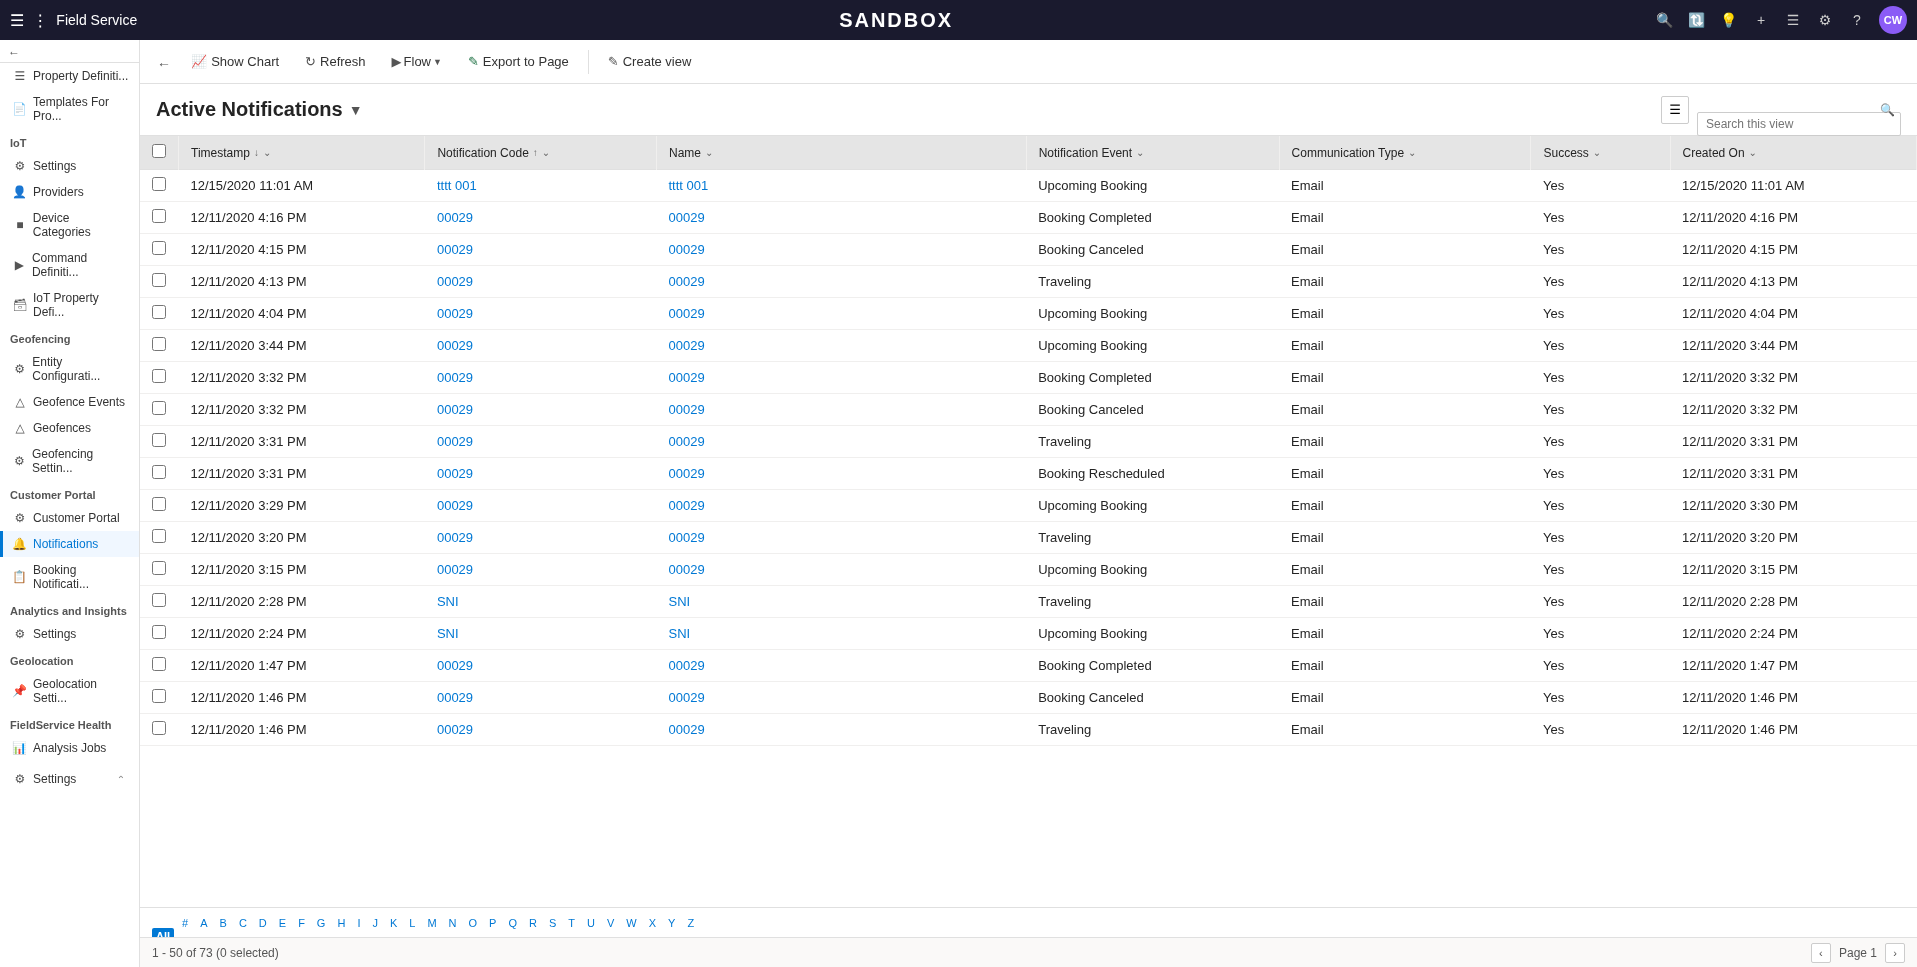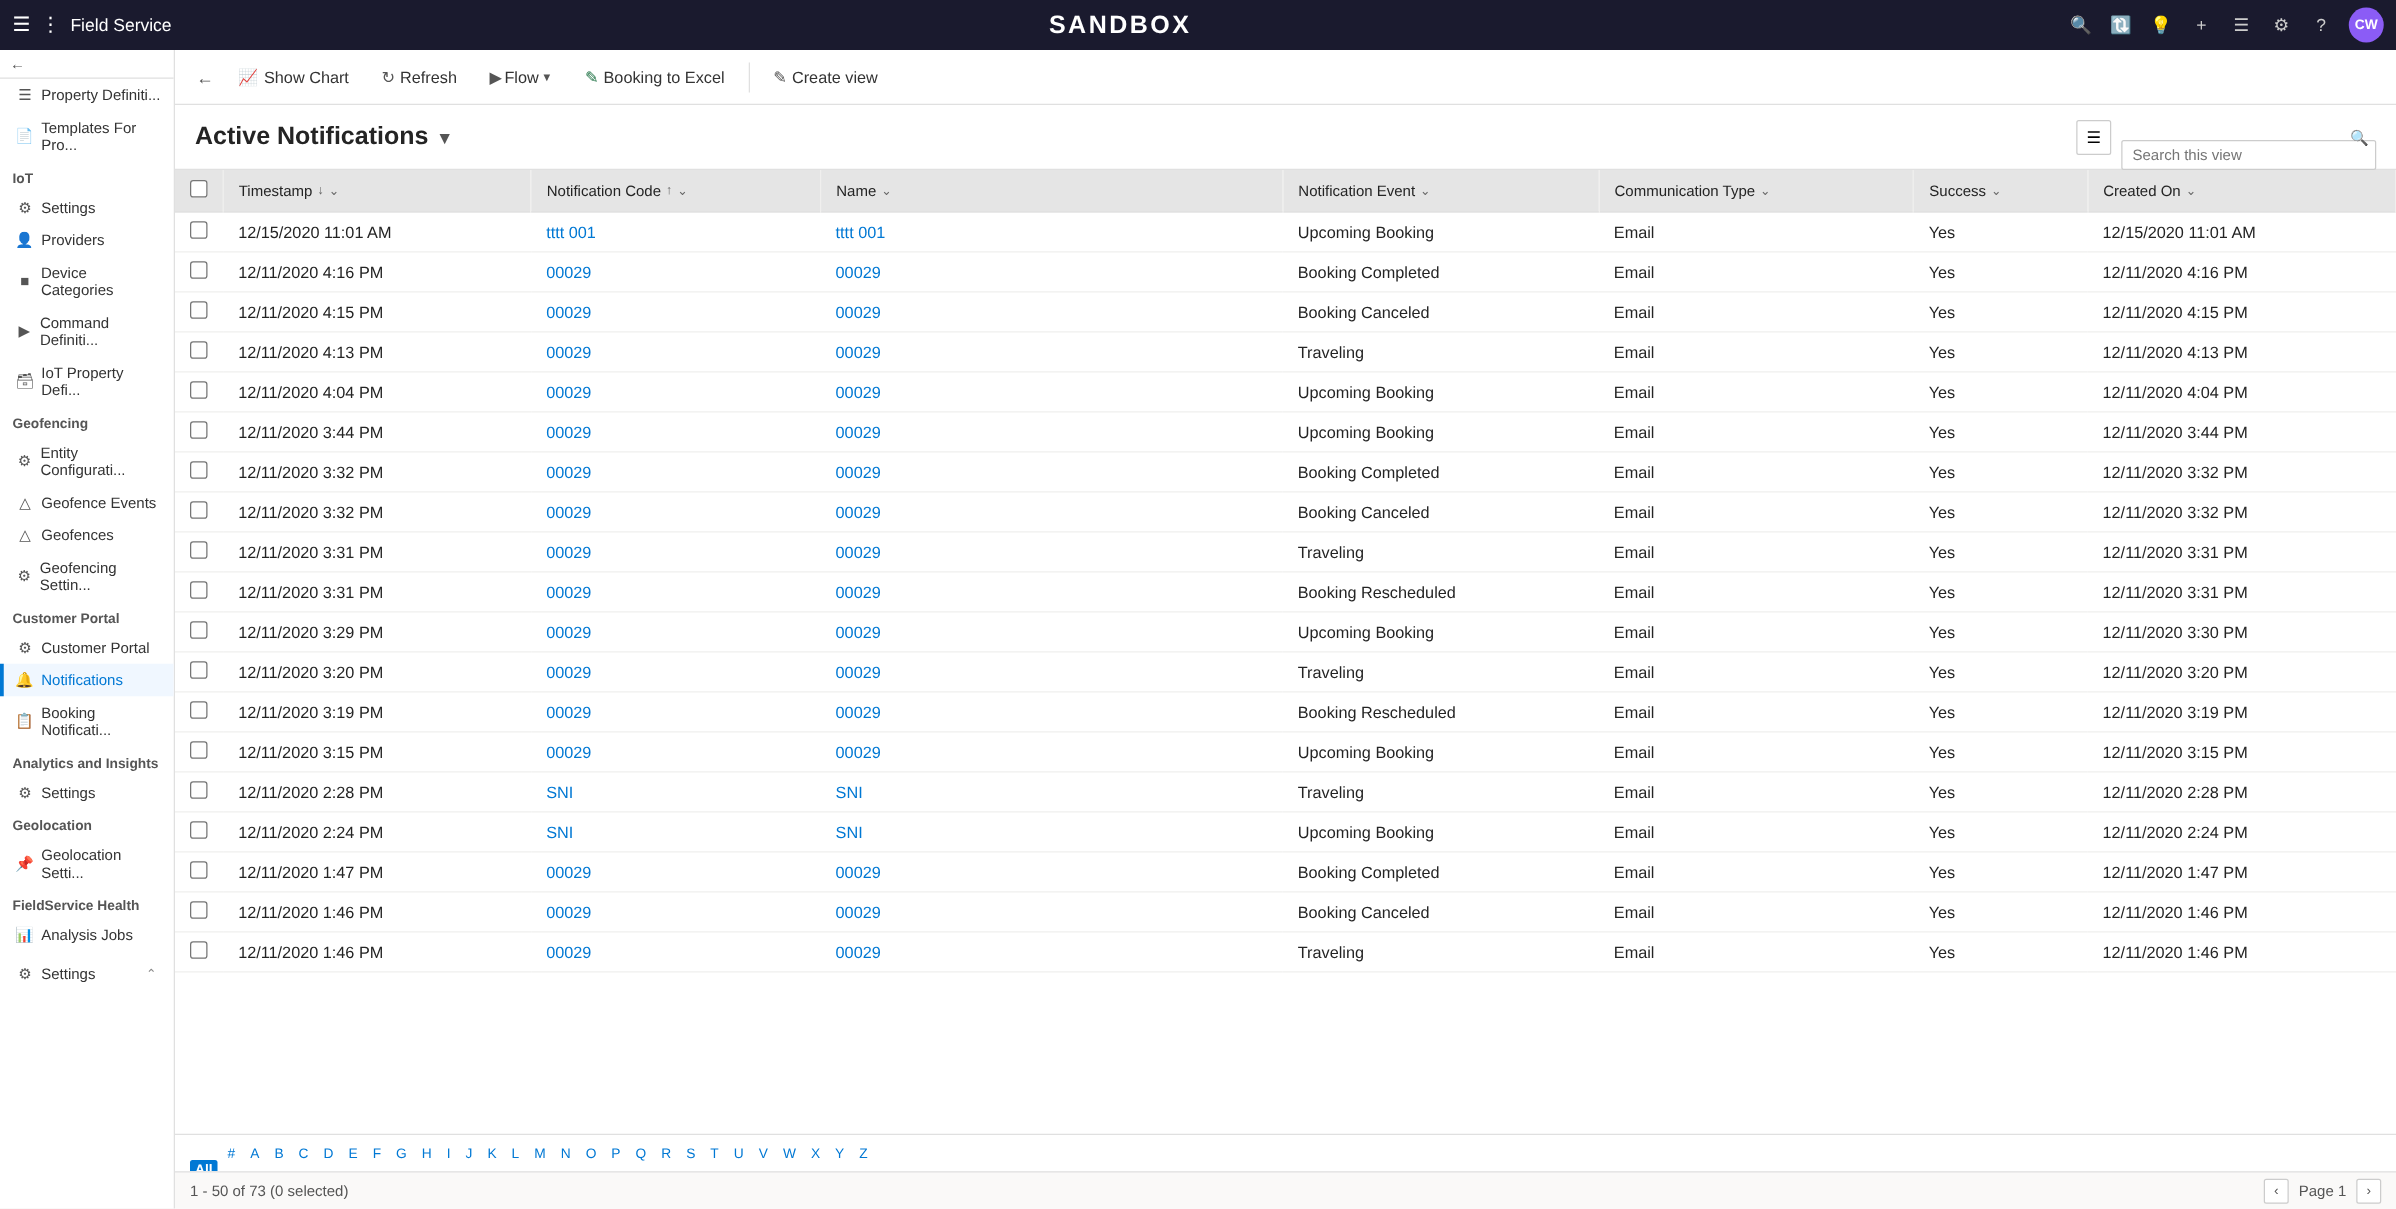--- a/index.html
+++ b/index.html
@@ -372,21 +372,21 @@
         <span class="btn-icon">↻</span>
         <span>Refresh</span>
       </button>
       <button class="toolbar-btn toolbar-btn-dropdown">
         <span class="btn-icon">▶</span>
         <span>Flow</span>
         <span class="chevron-small">▼</span>
       </button>
       <button class="toolbar-btn">
         <span class="btn-icon" style="color:#217346;">✎</span>
-        <span>Booking to Excel</span>
+        <span>Export to Page</span>
       </button>
       <div class="toolbar-separator"></div>
       <button class="toolbar-btn">
         <span class="btn-icon">✎</span>
         <span>Create view</span>
       </button>
     </div>
 
     <div class="page-header">
       <div class="page-title">
@@ -570,30 +570,20 @@
     </tr>
             <tr>
       <td class="check-col"><input type="checkbox" class="row-checkbox" style=""></td>
       <td>12/11/2020 3:20 PM</td>
       <td><a class="link-cell">00029</a></td>
       <td><a class="link-cell">00029</a></td>
       <td>Traveling</td>
       <td>Email</td>
       <td>Yes</td>
       <td>12/11/2020 3:20 PM</td>
-    </tr>
-            <tr>
-      <td class="check-col"><input type="checkbox" class="row-checkbox" style=""></td>
-      <td>12/11/2020 3:19 PM</td>
-      <td><a class="link-cell">00029</a></td>
-      <td><a class="link-cell">00029</a></td>
-      <td>Booking Rescheduled</td>
-      <td>Email</td>
-      <td>Yes</td>
-      <td>12/11/2020 3:19 PM</td>
     </tr>
             <tr>
       <td class="check-col"><input type="checkbox" class="row-checkbox" style=""></td>
       <td>12/11/2020 3:15 PM</td>
       <td><a class="link-cell">00029</a></td>
       <td><a class="link-cell">00029</a></td>
       <td>Upcoming Booking</td>
       <td>Email</td>
       <td>Yes</td>
       <td>12/11/2020 3:15 PM</td>

